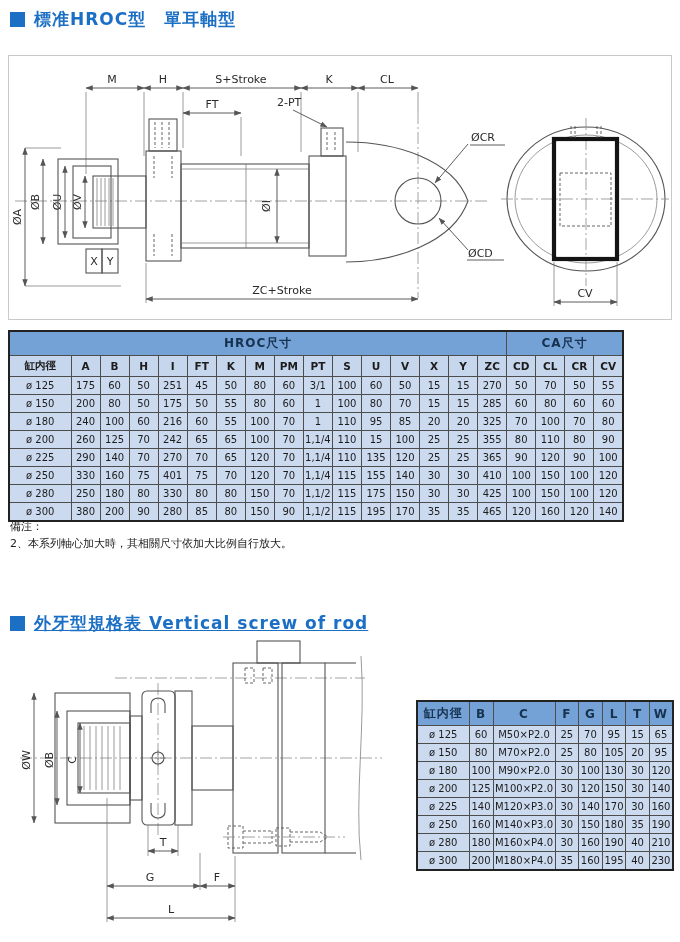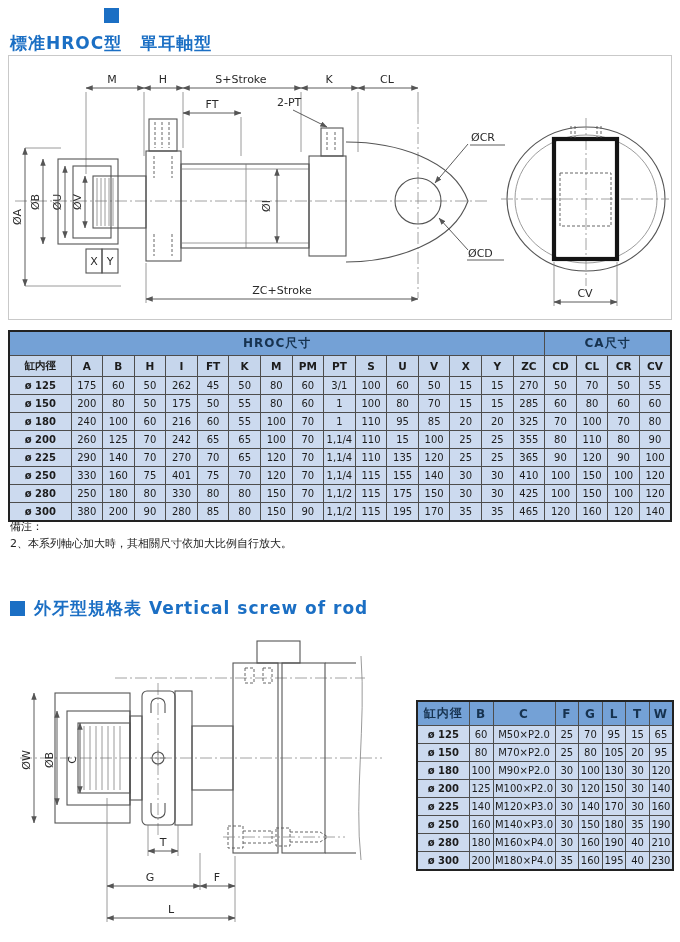--- a/index.html
+++ b/index.html
@@ -3,43 +3,43 @@
 <meta charset="utf-8">
 <style>
   html,body{margin:0;padding:0;}
   body{
     width:680px;height:942px;background:#ffffff;position:relative;
     font-family:"DejaVu Sans","Liberation Sans",sans-serif;color:#222;
   }
   .sec-title{position:absolute;left:10px;display:flex;align-items:center;gap:9px;
     color:#1b6fc4;font-weight:bold;font-size:17px;letter-spacing:1px;}
   .sq{width:15px;height:15px;background:#1b6fc4;flex:0 0 auto;}
-  #title1{top:8px;flex-direction:column;}
-  #title2{top:597px;}
+  #title1{top:8px;}
+  #title2{top:612px;text-decoration:underline;}
 
   .draw-frame{position:absolute;left:8px;top:55px;width:662px;height:263px;border:1px solid #c9c9c9;}
   #draw2{position:absolute;left:20px;top:638px;width:390px;height:292px;}
 
   svg text{font-family:"DejaVu Sans","Liberation Sans",sans-serif;font-size:11px;fill:#2a2a2a;}
   .ln{stroke:#555;fill:none;stroke-width:1.1;}
   .thin{stroke:#7a7a7a;fill:none;stroke-width:.75;}
   .dim{stroke:#4a4a4a;fill:none;stroke-width:.9;}
   .cl{stroke:#8a8a8a;fill:none;stroke-width:.8;stroke-dasharray:12 3 2 3;}
   .dsh{stroke:#555;fill:none;stroke-width:.9;stroke-dasharray:3 2;}
   .thick{stroke:#141414;fill:none;stroke-width:4.2;}
 
   table{border-collapse:collapse;table-layout:fixed;background:#ccdaef;}
   th,td{border:1px solid #4d4d4d;text-align:center;font-size:10px;color:#1c1c1c;
     padding:1px 0;overflow:hidden;white-space:nowrap;}
-  #tbl1{position:absolute;left:8px;top:330px;width:664px;border:2px solid #222;}
+  #tbl1{position:absolute;left:8px;top:330px;width:616px;border:2px solid #222;}
   #tbl2{position:absolute;left:416px;top:700px;width:258px;border:2px solid #222;}
   .band th{background:#74a1d6;color:#16324f;font-size:12px;font-weight:bold;height:21px;letter-spacing:1px;}
   .cols th{background:#c6d6ec;font-weight:bold;font-size:10.5px;height:18px;}
   tbody td{height:15px;background:#ccdaef;}
-  tbody td:first-child{font-weight:bold;}
+  tbody td:first-child{font-weight:normal;}
   #notes{position:absolute;left:10px;top:518px;font-size:11px;color:#222;line-height:17px;}
   #notes .nt{font-weight:normal;}
 </style>
 </head>
 <body>
 
 <div class="sec-title" id="title1">
   <span class="sq"></span>
   <span>標准HROC型　單耳軸型</span>
 </div>
@@ -220,21 +220,21 @@
         <th>CR</th>
         <th>CV</th>
       </tr>
   </thead>
   <tbody>
       <tr>
         <td>ø 125</td>
         <td>175</td>
         <td>60</td>
         <td>50</td>
-        <td>262</td>
+        <td>251</td>
         <td>45</td>
         <td>50</td>
         <td>80</td>
         <td>60</td>
         <td>3/1</td>
         <td>100</td>
         <td>60</td>
         <td>50</td>
         <td>15</td>
         <td>15</td>

